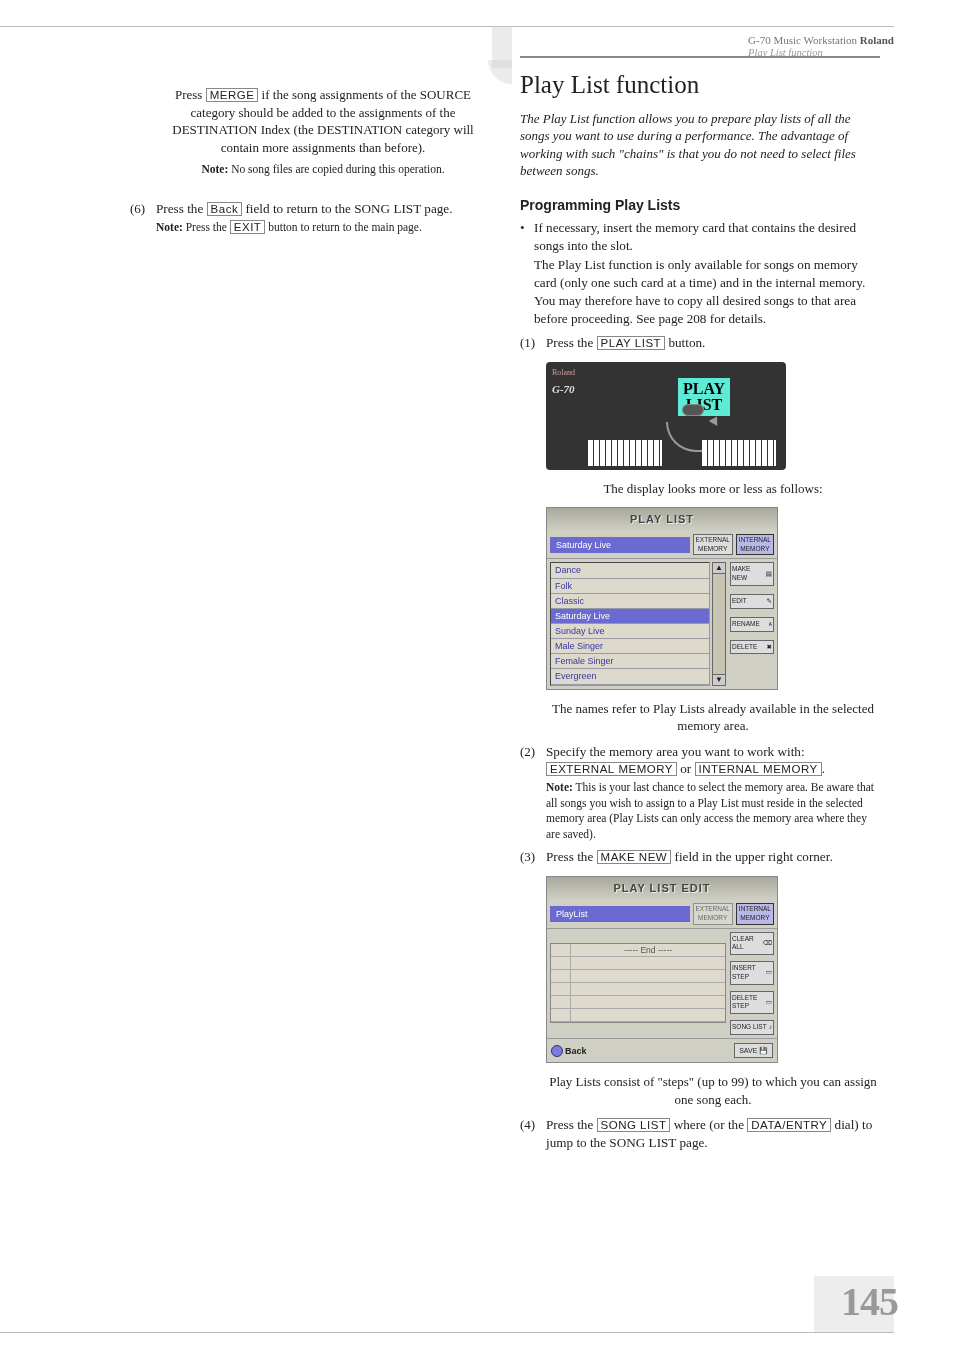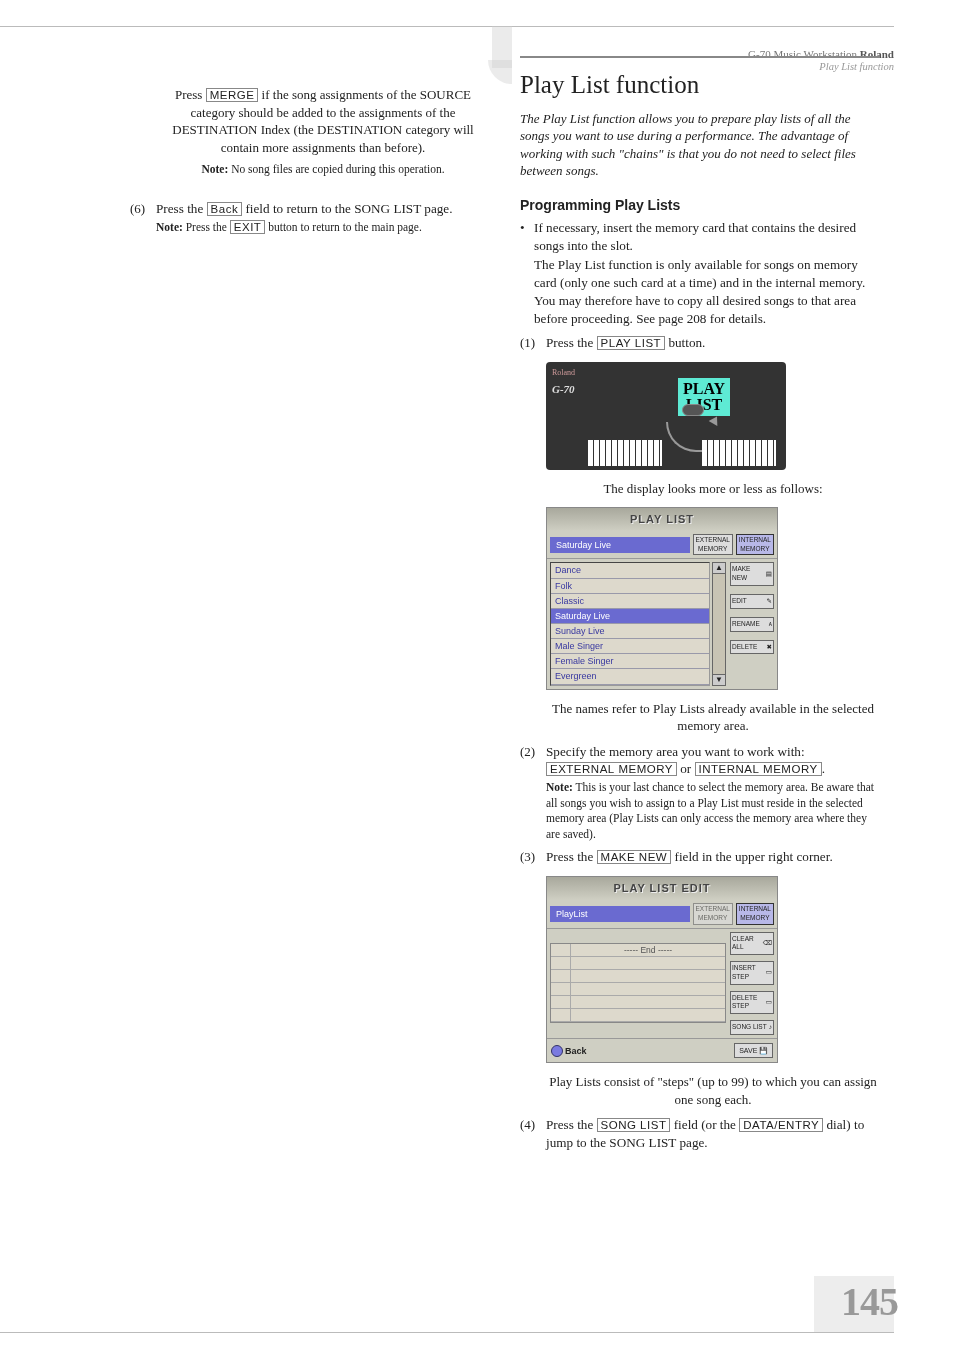--- a/index.html
+++ b/index.html
@@ -1,19 +1,19 @@
 <!DOCTYPE html>
 <html><head>
 <meta charset="utf-8">
 <style>
   * { box-sizing: border-box; margin: 0; padding: 0; }
   body { font-family: Georgia, "Times New Roman", serif; background: #fff; width: 954px; height: 1351px; position: relative; color: #222; }
   .page { width: 954px; height: 1351px; position: relative; padding: 30px 60px 0 60px; }
   .header-rule { position: absolute; top: 26px; left: 0; right: 60px; height: 1px; background: #bbb; }
-  .header-text { position: absolute; top: 48px; right: 60px; text-align: right; font-size: 11px; color: #777; }
+  .header-text { position: absolute; top: 34px; right: 60px; text-align: left; font-size: 11px; color: #777; }
   .header-text .product { font-size: 11px; color: #777; }
   .header-text .brand { font-weight: bold; color: #555; }
   .header-text .section { font-style: italic; font-size: 10.5px; color: #999; }
   .corner { position: absolute; top: 60px; left: 488px; width: 24px; height: 24px; border-bottom-left-radius: 24px; background: #ccc; opacity: 0.4; }
   .corner-bar { position: absolute; top: 26px; left: 492px; width: 20px; height: 42px; background: #ccc; opacity: 0.4; }
   .col { position: absolute; top: 86px; width: 360px; font-size: 13.2px; line-height: 1.35; }
   .col-left { left: 130px; }
   .col-right { left: 520px; }
   .step-num { display: inline-block; width: 24px; font-size: 13px; }
   .btn { border: 1px solid #888; padding: 0 3px; font-size: 11.5px; font-family: Verdana, sans-serif; letter-spacing: 0.5px; }
@@ -277,21 +277,21 @@
         </div>
       </div>
     </div>
 
     <div class="step-indent after">Play Lists consist of "steps" (up to 99) to which you can assign one song each.</div>
 
     <div class="step" style="margin-top:8px;">
       <div class="step-row">
         <div class="step-num">(4)</div>
         <div class="step-text">
-          <span>Press the </span><span class="btn">SONG&nbsp;LIST</span><span> field (or the </span><span class="btn">DATA/ENTRY</span><span> dial) to jump to the SONG LIST page.</span>
+          <span>Press the </span><span class="btn">SONG&nbsp;LIST</span><span> where (or the </span><span class="btn">DATA/ENTRY</span><span> dial) to jump to the SONG LIST page.</span>
         </div>
       </div>
     </div>
 
   </div>
 
   <div class="page-band"></div>
   <div class="page-num">145</div>
   <div class="page-rule"></div>
 </div>

